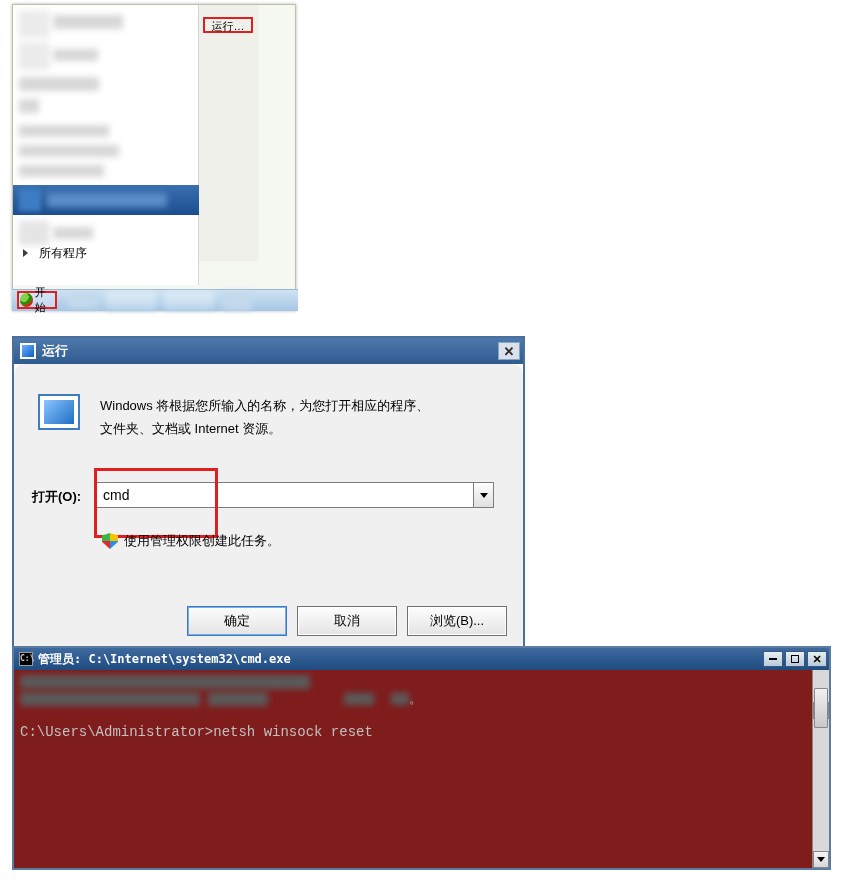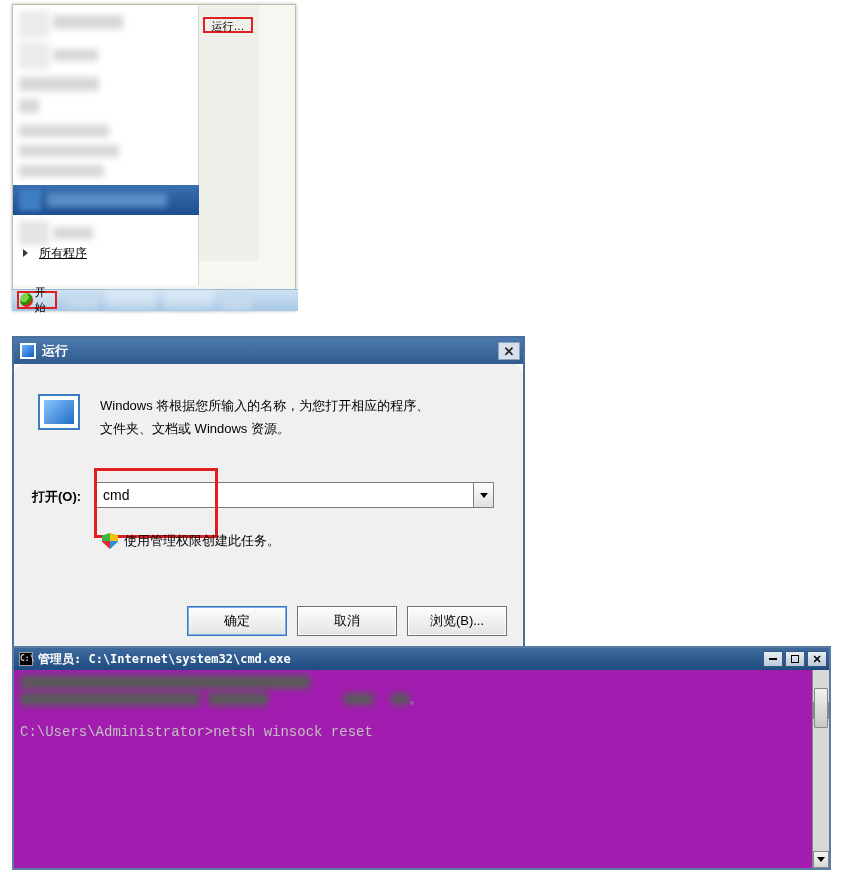--- a/index.html
+++ b/index.html
@@ -62,21 +62,21 @@
     position:absolute;
     left:4px; bottom:23px;
     width:178px; height:18px;
     display:flex; align-items:center;
     font-size:12px; color:#000;
   }
   .sm-allprog .tri {
     position:absolute; left:6px;
     width:0;height:0;border-left:5px solid #3b3b3b;border-top:4px solid transparent;border-bottom:4px solid transparent;
   }
-  .sm-allprog span { margin-left:22px;text-decoration:underline; }
+  .sm-allprog span { margin-left:22px; }
 
   .sm-search-row {
     position:absolute;
     left:4px; bottom:2px;
     width:236px; height:20px;
     display:flex; align-items:center;
   }
   .sm-search {
     width:158px; height:18px;
     border:1px solid #7a8aa3;
@@ -282,21 +282,21 @@
     width:20px;height:16px;margin-right:2px;
     background:linear-gradient(#e9eef4,#bac9da);
     border:1px solid #38597f;
     display:flex;align-items:center;justify-content:center;
   }
   .cmd-wbtn .min{width:8px;height:2px;background:#000;}
   .cmd-wbtn .max{width:8px;height:8px;border:1px solid #000;}
   .cmd-wbtn .x{font-family:Arial;font-weight:bold;font-size:11px;color:#000;}
   .cmd-body {
     flex:1;
-    background:#a21caf;
+    background:#7f1d1d;
     color:#c0c0c0;
     font-family:"NSimSun","SimSun","Courier New",monospace;
     font-size:14px;
     padding:4px 6px 4px 6px;
     position:relative;
     white-space:pre;
     overflow:hidden;
   }
   .cmd-scroll {
     position:absolute; right:0; top:0; bottom:0;
@@ -385,21 +385,21 @@
     <div class="run-title-icon"></div>
     <span>运行</span>
     <div class="run-close">
       <span>✕</span>
     </div>
   </div>
   <div class="run-body">
     <div class="run-icon"></div>
     <div class="run-desc">
       <span>Windows 将根据您所输入的名称，为您打开相应的程序、</span><br>
-      <span>文件夹、文档或 Windows 资源。</span>
+      <span>文件夹、文档或 Internet 资源。</span>
     </div>
     <div class="run-open-label">打开(O):</div>
     <div class="run-input-wrap">
       <input class="run-input" value="cmd" style="">
       <div class="run-combo-btn">
         <div class="dd"></div>
       </div>
     </div>
     <div class="run-redbox"></div>
     <div class="run-shield-row">

